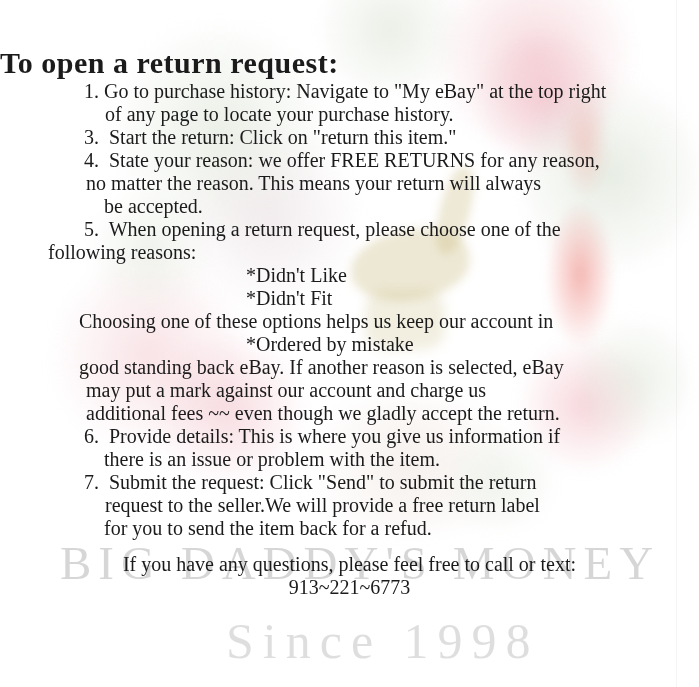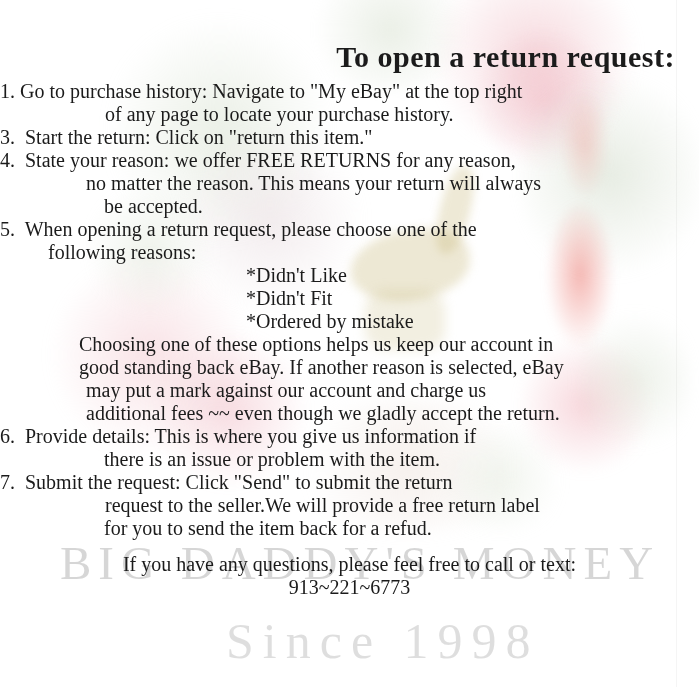--- a/index.html
+++ b/index.html
@@ -43,26 +43,26 @@
   .edge-line { position: absolute; left: 676px; top: 0; width: 1px; height: 687px; background: rgba(0,0,0,.04); }
 
   
   .wm { position: absolute; z-index: 1; color: rgba(120,120,120,.35); font-family: "Liberation Serif", serif; white-space: nowrap; text-align: center; }
   .wm-brand { left: 60px; top: 536px; font-size: 47px; letter-spacing: 7px; color: rgba(0,0,0,.16); }
   .wm-since { left: 226px; top: 612px; font-size: 50px; letter-spacing: 9px; color: rgba(0,0,0,.13); }
 
   
   .content { position: absolute; inset: 0; z-index: 2; color: #1b1b1b; }
   .title {
-    position: absolute; top: 40px; left: 0; right: 24px;
-    text-align: right; font-size: 30px; font-weight: bold; letter-spacing: .5px;
+    position: absolute; top: 46px; left: 0; right: 24px;
+    text-align: left; font-size: 30px; font-weight: bold; letter-spacing: .5px;
   }
   .lines { position: absolute; top: 80px; left: 0; right: 0; }
   .line { font-size: 20px; line-height: 23px; height: 23px; white-space: pre; }
-  .ind-num  { }
+  .ind-num  { padding-left: 84px; }
   .ind-c1   { padding-left: 105px; }
   .ind-c2   { padding-left: 86px; }
   .ind-c3   { padding-left: 104px; }
   .ind-c4   { padding-left: 48px; }
   .ind-star { padding-left: 246px; }
   .ind-p    { padding-left: 79px; }
   .ind-p2   { padding-left: 86px; }
   .spacer { height: 13px; }
   .footer-line { font-size: 20px; line-height: 23px; height: 23px; text-align: center; white-space: pre; }
 </style>
@@ -103,22 +103,22 @@
       <div class="line ind-num">1. Go to purchase history: Navigate to "My eBay" at the top right</div>
       <div class="line ind-c1">of any page to locate your purchase history.</div>
       <div class="line ind-num">3.  Start the return: Click on "return this item."</div>
       <div class="line ind-num">4.  State your reason: we offer FREE RETURNS for any reason,</div>
       <div class="line ind-c2">no matter the reason. This means your return will always</div>
       <div class="line ind-c3">be accepted.</div>
       <div class="line ind-num">5.  When opening a return request, please choose one of the</div>
       <div class="line ind-c4">following reasons:</div>
       <div class="line ind-star">*Didn't Like</div>
       <div class="line ind-star">*Didn't Fit</div>
+      <div class="line ind-p">Choosing one of these options helps us keep our account in</div>
       <div class="line ind-star">*Ordered by mistake</div>
-      <div class="line ind-p">Choosing one of these options helps us keep our account in</div>
       <div class="line ind-p">good standing back eBay. If another reason is selected, eBay</div>
       <div class="line ind-c2">may put a mark against our account and charge us</div>
       <div class="line ind-p2">additional fees ~~ even though we gladly accept the return.</div>
       <div class="line ind-num">6.  Provide details: This is where you give us information if</div>
       <div class="line ind-c3">there is an issue or problem with the item.</div>
       <div class="line ind-num">7.  Submit the request: Click "Send" to submit the return</div>
       <div class="line ind-c1">request to the seller.We will provide a free return label</div>
       <div class="line ind-c3">for you to send the item back for a refud.</div>
 
       <div class="spacer"></div>

